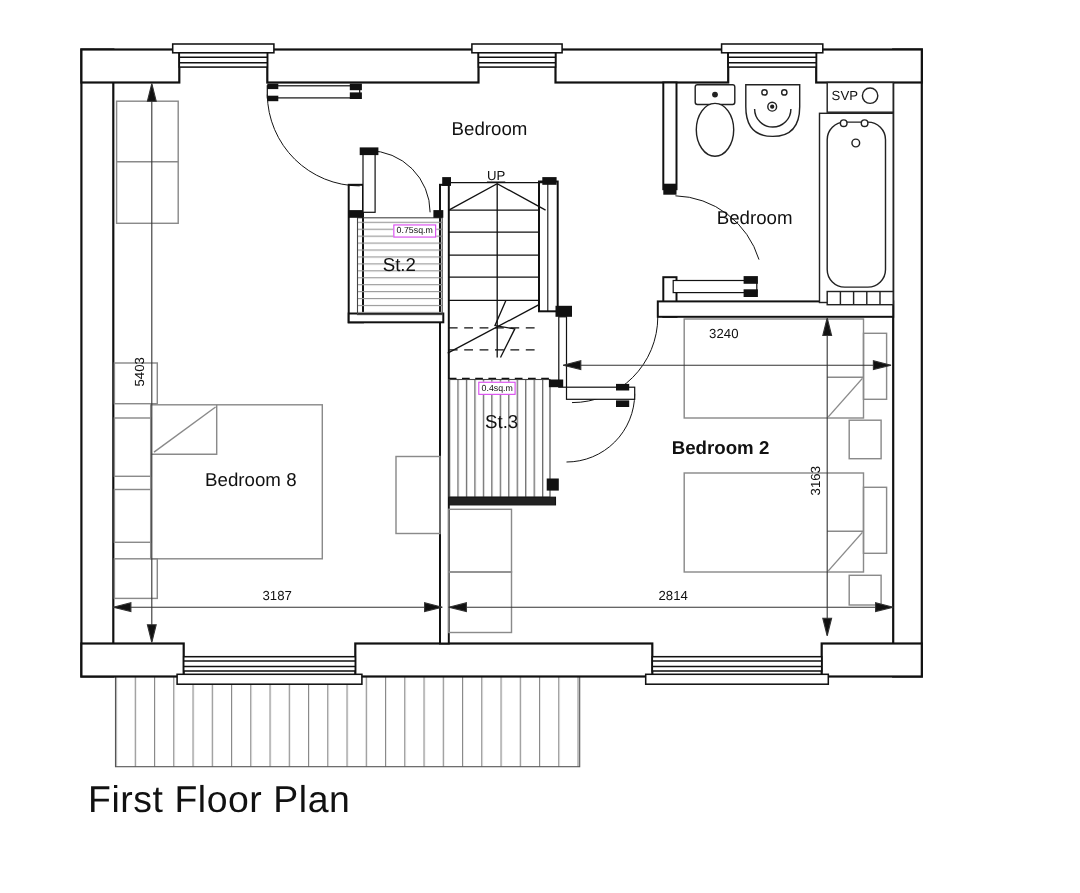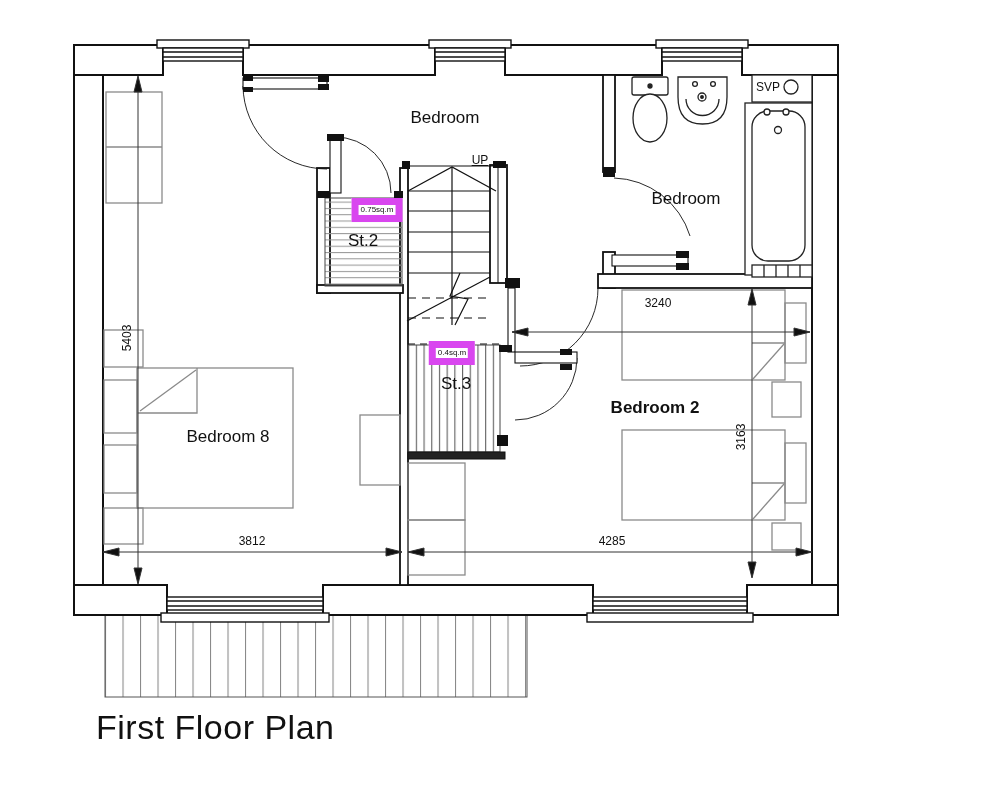--- a/index.html
+++ b/index.html
@@ -3,24 +3,24 @@
 <meta charset="utf-8">
 <style>
   html,body{margin:0;padding:0;background:#ffffff;}
   .plan{position:relative;width:982px;height:812px;background:#ffffff;overflow:hidden;
         font-family:"Liberation Sans", sans-serif;color:#111;}
   .plan svg{position:absolute;left:0;top:0;}
   .lbl{position:absolute;transform:translate(-50%,-50%);white-space:nowrap;color:#111;}
   .lbl.rot{transform:translate(-50%,-50%) rotate(-90deg);}
   .room-lbl{font-size:17px;}
   .small-lbl{font-size:12px;}
-  .tiny-lbl{font-size:8px;background:#fff;border:7px solid #d946ef;padding:0 2px;line-height:10px;}
+  .tiny-lbl{font-size:8px;background:#fff;border:1px solid #d946ef;padding:0 2px;line-height:10px;}
   .dim-lbl{font-size:12px;}
   .svp-lbl{font-size:12px;}
-  .title-lbl{position:absolute;left:96px;top:708px;font-size:34px;letter-spacing:0.5px;white-space:nowrap;}
+  .title-lbl{position:absolute;left:80px;top:708px;font-size:34px;letter-spacing:0.5px;white-space:nowrap;}
 </style>
 </head>
 <body>
 
 <div class="plan">
 
 <svg width="982" height="812" viewBox="0 0 982 812">
   <defs>
     <pattern id="deckH" width="17.5" height="10" patternUnits="userSpaceOnUse">
       <path d="M0.5,0 V10" stroke="#888" stroke-width="1.1"></path>
@@ -262,23 +262,23 @@
   <div class="lbl room-lbl" style="left:445px;top:118px;">Bedroom</div>
   <div class="lbl room-lbl" style="left:686px;top:199px;">Bedroom</div>
   <div class="lbl room-lbl" style="left:228px;top:437px;">Bedroom 8</div>
   <div class="lbl room-lbl" style="left:655px;top:408px;font-weight:bold;">Bedroom 2</div>
 
   <div class="lbl room-lbl" style="left:363px;top:241px;">St.2</div>
   <div class="lbl room-lbl" style="left:456px;top:384px;">St.3</div>
   <div class="lbl tiny-lbl" style="left:377px;top:210px;">0.75sq.m</div>
   <div class="lbl tiny-lbl" style="left:452px;top:353px;">0.4sq.m</div>
 
-  <div class="lbl small-lbl" style="left:480px;top:160px;text-decoration:underline;">UP</div>
+  <div class="lbl small-lbl" style="left:451px;top:160px;text-decoration:underline;">UP</div>
   <div class="lbl svp-lbl" style="left:768px;top:87px;">SVP</div>
 
   <div class="lbl dim-lbl rot" style="left:127px;top:338px;">5403</div>
-  <div class="lbl dim-lbl" style="left:252px;top:541px;">3812</div>
-  <div class="lbl dim-lbl" style="left:612px;top:541px;">4285</div>
+  <div class="lbl dim-lbl" style="left:252px;top:541px;">3187</div>
+  <div class="lbl dim-lbl" style="left:612px;top:541px;">2814</div>
   <div class="lbl dim-lbl" style="left:658px;top:303px;">3240</div>
   <div class="lbl dim-lbl rot" style="left:741px;top:437px;">3163</div>
 
   <div class="title-lbl">First Floor Plan</div>
 </div>
 
 </body></html>

